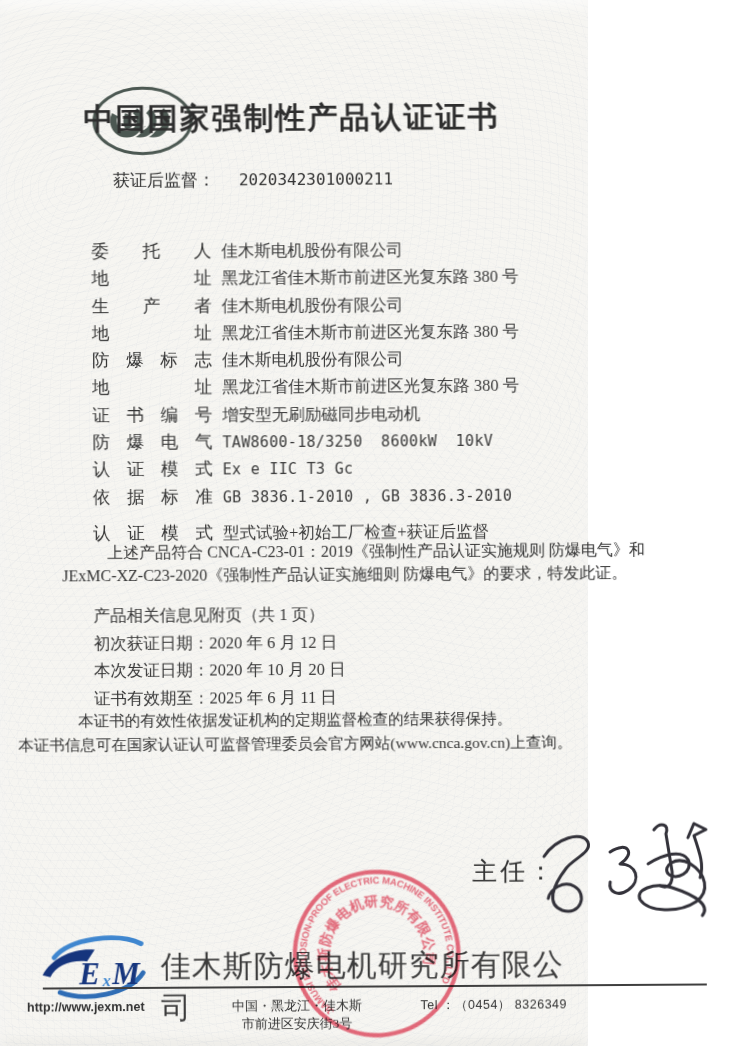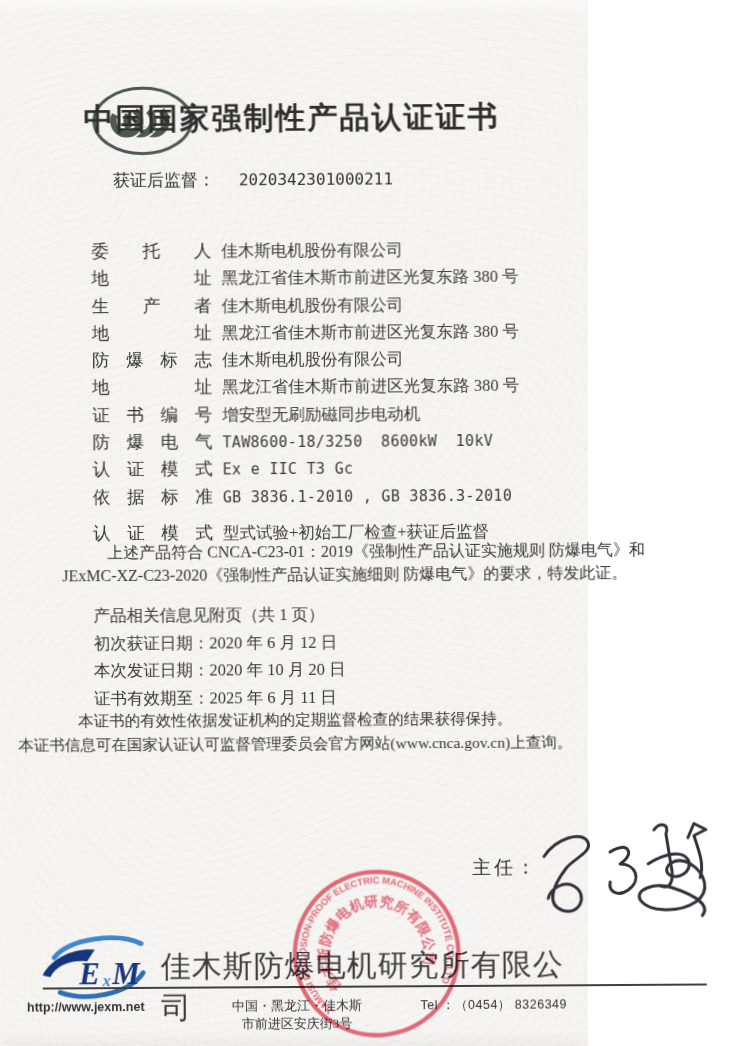--- a/index.html
+++ b/index.html
@@ -45,21 +45,21 @@
   .statement{position:absolute;left:62px;top:541px;width:596px;font-size:16px;line-height:22.5px;color:#353535;}
   .statement .l1{padding-left:45px;}
 
   
   .infos{position:absolute;left:93px;top:601px;font-size:16.5px;line-height:27.6px;color:#353535;}
 
   
   .notes{position:absolute;left:0;right:0;top:708px;text-align:center;font-size:15.5px;line-height:23.5px;color:#353535;}
 
   
-  .sig-label{position:absolute;left:470px;top:856px;font-size:19px;letter-spacing:3px;color:#2f2f2f;}
+  .sig-label{position:absolute;left:470px;top:856px;font-size:25px;letter-spacing:3px;color:#2f2f2f;}
   .sig-svg{position:absolute;left:528px;top:816px;width:190px;height:112px;}
 
   
   .stamp{
     position:absolute;left:288px;top:868px;width:172px;height:172px;
     transform:rotate(-13deg);opacity:.85;mix-blend-mode:multiply;z-index:5;
   }
 
   
   .jexm-logo{position:absolute;left:36px;top:928px;width:116px;height:74px;}

